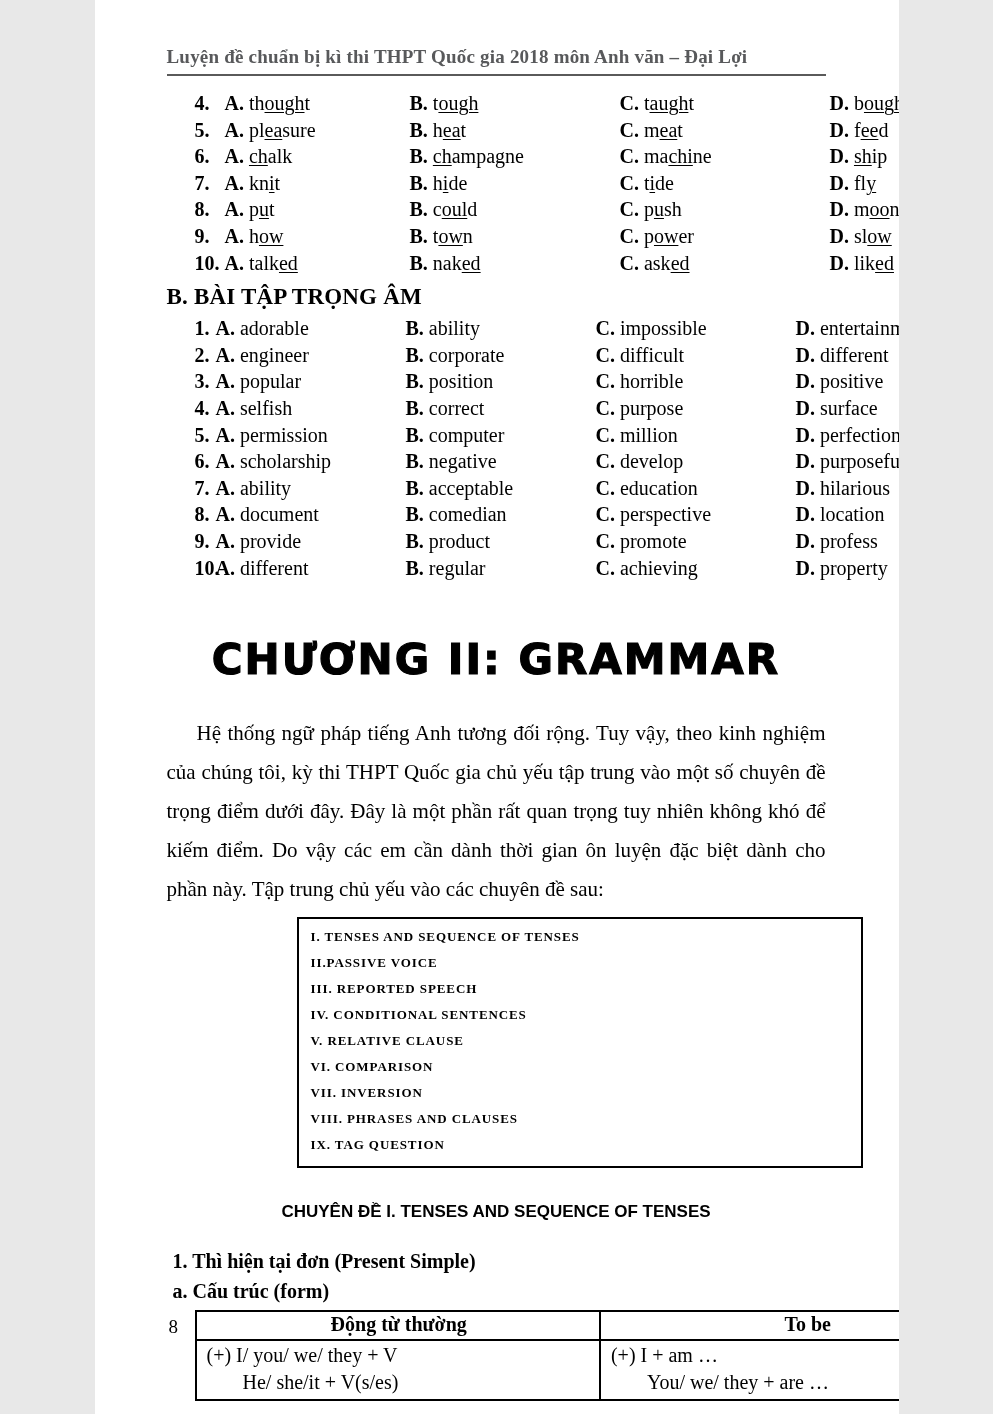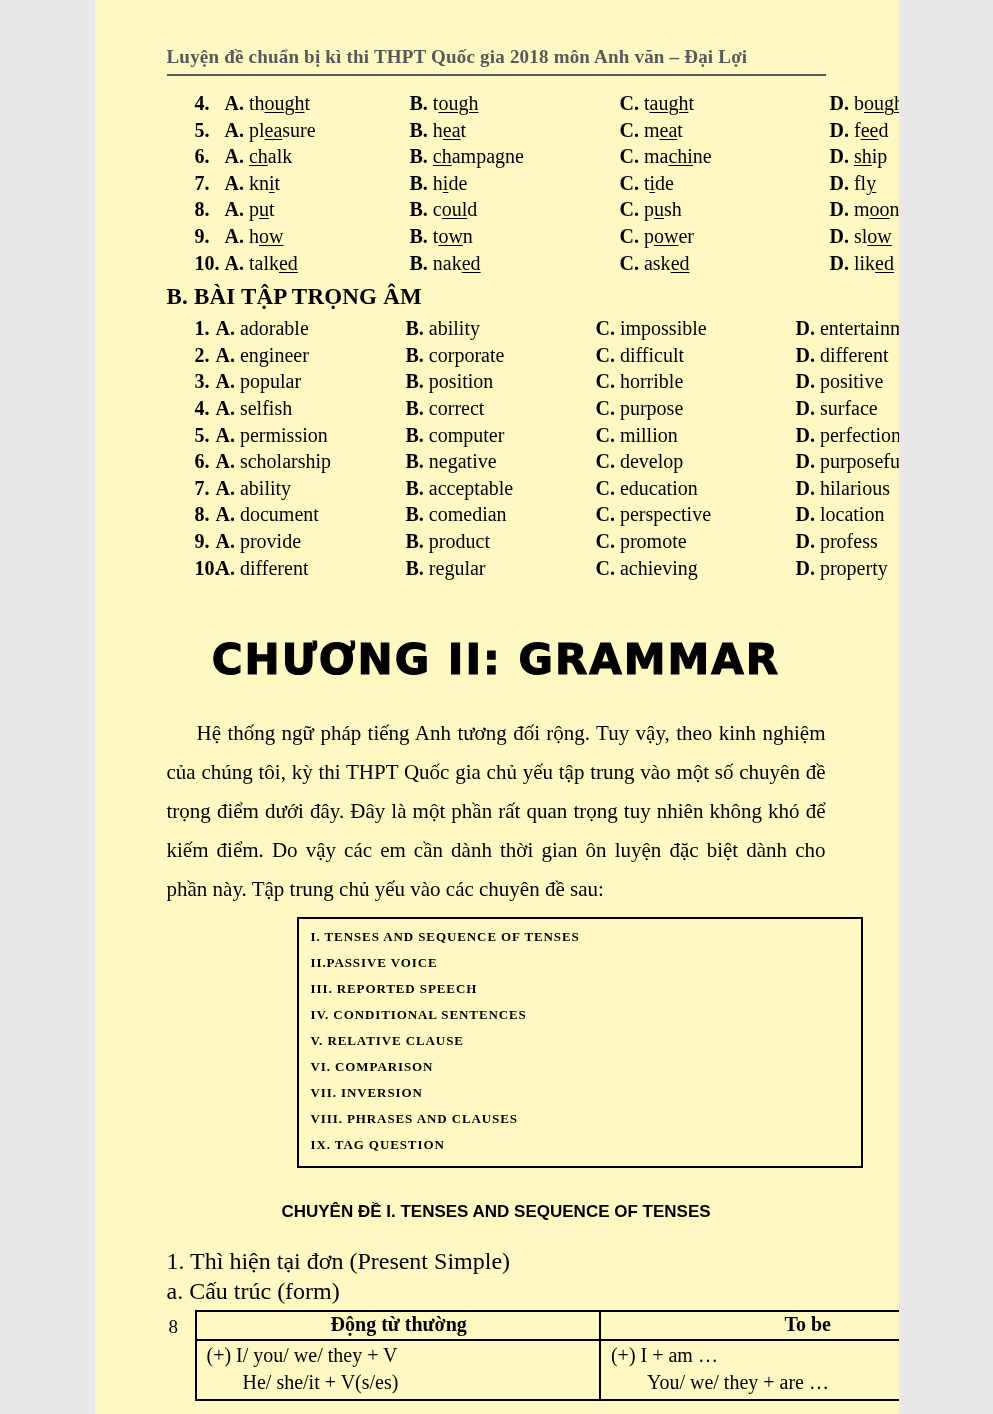--- a/index.html
+++ b/index.html
@@ -1,20 +1,20 @@
 <!DOCTYPE html>
 <html><head>
 <meta charset="utf-8">
 <style>
   html, body { margin:0; padding:0; background:#e8e8e8; }
   .page {
     position:relative;
     width:804px; height:1414px;
     margin:0 auto;
-    background:#fef9c3;
+    background:#ffffff;
     box-sizing:border-box;
     padding:46px 73px 12px 72px;
     font-family:"Liberation Serif", serif;
     color:#000;
     overflow:hidden;
   }
   .page-header {
     color:#58595b;
     font-weight:bold;
     font-size:19px;
@@ -68,21 +68,21 @@
     line-height:26px;
     letter-spacing:0.9px;
   }
   .tenses-heading {
     margin:34px 0 0 0;
     text-align:center;
     font-family:"Liberation Sans", sans-serif;
     font-weight:bold;
     font-size:17px;
   }
-  .sub-heading { font-weight:normal; font-size:24px; line-height:27px; }
+  .sub-heading { font-weight:bold; font-size:20px; line-height:27px;margin-left:6px; }
   .sub-heading.first { margin-top:26px; }
   .sub-heading.second { margin-top:3px; }
   .form-table {
     margin:5px 0 0 28px;
     width:820px;
     border-collapse:collapse;
     table-layout:fixed;
   }
   .form-table th, .form-table td {
     border:2px solid #000;

